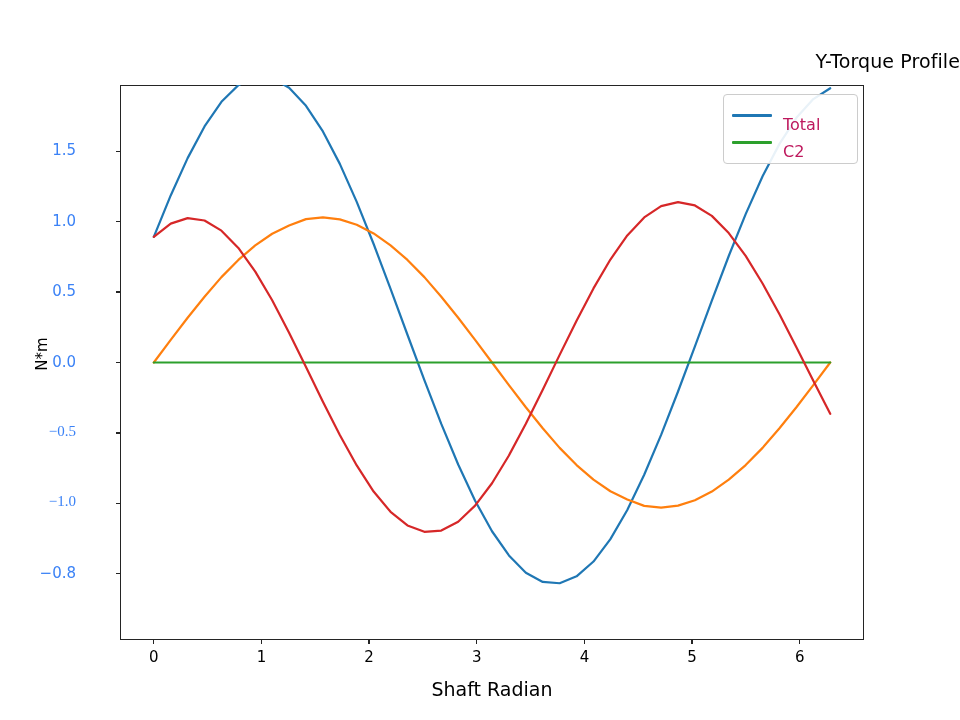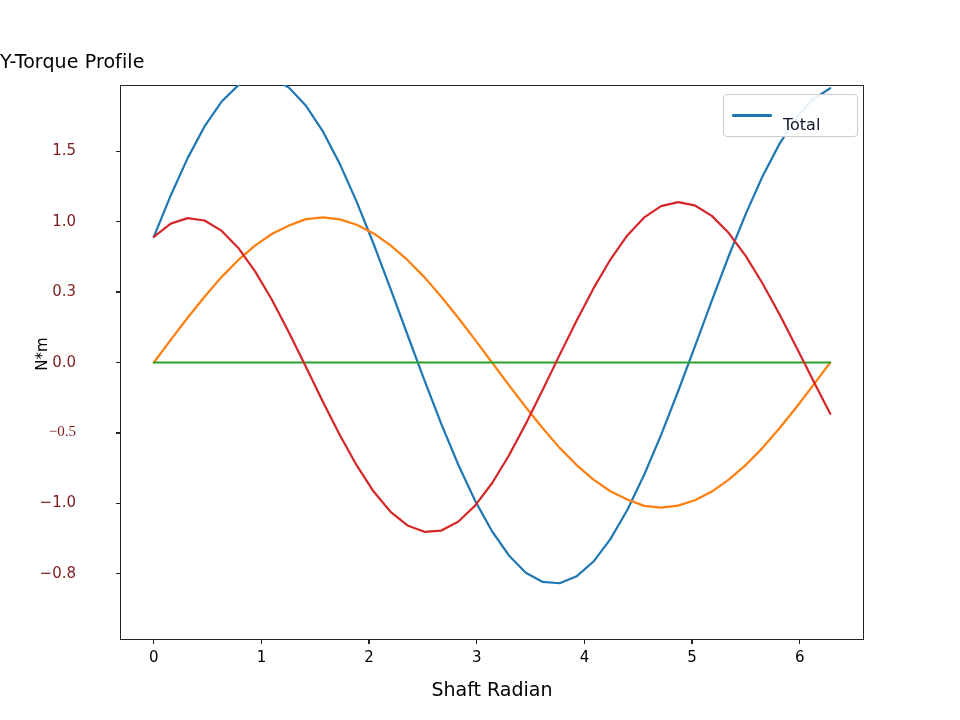--- a/index.html
+++ b/index.html
@@ -8,21 +8,21 @@
     background:#ffffff;
     font-family:"DejaVu Sans", sans-serif;
     overflow:hidden;
     position:relative;
   }
   #figure{position:absolute;left:0;top:0;width:960px;height:720px;}
 
   .chart-title{
     position:absolute;
     left:0; top:50px; width:960px;
-    text-align:left;
+    text-align:right;
     font-size:19px;
     color:#000000;
     letter-spacing:0.1px;
   }
 
   
   .axes-frame{
     position:absolute;
     left:120px; top:85px;
     width:744px; height:555px;
@@ -33,21 +33,21 @@
 
   .plot-svg{position:absolute;left:120px;top:85px;width:744px;height:555px;}
 
   
   .ytick-mark{position:absolute;width:4px;height:1.3px;background:#242424;left:116px;}
   .ytick-label{
     position:absolute;
     right:884px;           
     text-align:right;
     font-size:15px;
-    color:#7f1d1d;
+    color:#3b82f6;
     white-space:nowrap;
   }
   .xtick-mark{position:absolute;width:1.3px;height:4px;background:#242424;top:640px;}
   .xtick-label{
     position:absolute;
     top:648px;
     font-size:15px;
     color:#000000;
     text-align:center;
     width:24px;
@@ -88,21 +88,21 @@
     height:27px;
   }
   .legend-swatch{
     width:40px;height:3px;
     margin-right:11px;
     flex:0 0 auto;
     border-radius:1px;
   }
   .legend-label{
     font-size:16px;
-    color:#0f172a;
+    color:#be185d;
     line-height:1;
     white-space:nowrap;
     margin-top:19px;
   }
 </style>
 </head>
 <body>
 
 <div id="figure">
 
@@ -114,27 +114,27 @@
       <polyline points="33.80,151.85 50.72,110.44 67.63,73.11 84.53,41.41 101.44,16.76 118.36,0.14 135.27,-7.75 152.18,-6.90 169.08,2.82 185.99,20.85 202.91,46.48 219.82,78.88 236.73,116.92 253.63,159.03 270.55,203.83 287.46,249.75 304.37,295.11 321.28,338.92 338.19,379.48 355.10,415.69 372.01,446.25 388.92,470.48 405.84,487.67 422.74,496.96 439.65,498.23 456.56,491.33 473.48,476.54 490.39,454.14 507.29,424.98 524.20,389.77 541.11,349.90 558.03,306.52 574.93,261.30 591.84,215.52 608.75,171.01 625.67,129.17 642.58,91.28 659.48,58.88 676.39,32.82 693.31,14.09 710.22,3.24" fill="none" stroke="#1f77b4" stroke-width="2.2" stroke-linecap="round" stroke-linejoin="round"></polyline>
       <polyline points="33.80,277.50 50.72,254.82 67.63,232.71 84.53,211.72 101.44,192.14 118.36,174.95 135.27,160.30 152.18,148.75 169.08,140.58 185.99,134.10 202.91,132.41 219.82,134.38 236.73,139.74 253.63,148.47 270.55,160.30 287.46,174.95 304.37,192.14 321.28,211.72 338.19,232.71 355.10,254.82 372.01,277.50 388.92,300.18 405.84,322.29 422.74,343.28 439.65,362.86 456.56,380.05 473.48,394.70 490.39,406.25 507.29,414.42 524.20,420.90 541.11,422.59 558.03,420.62 574.93,415.26 591.84,406.53 608.75,394.70 625.67,380.05 642.58,362.86 659.48,343.28 676.39,322.29 693.31,300.18 710.22,277.50" fill="none" stroke="#ff7f0e" stroke-width="2.2" stroke-linecap="round" stroke-linejoin="round"></polyline>
       <polyline points="33.80,277.50 50.72,277.50 67.63,277.50 84.53,277.50 101.44,277.50 118.36,277.50 135.27,277.50 152.18,277.50 169.08,277.50 185.99,277.50 202.91,277.50 219.82,277.50 236.73,277.50 253.63,277.50 270.55,277.50 287.46,277.50 304.37,277.50 321.28,277.50 338.19,277.50 355.10,277.50 372.01,277.50 388.92,277.50 405.84,277.50 422.74,277.50 439.65,277.50 456.56,277.50 473.48,277.50 490.39,277.50 507.29,277.50 524.20,277.50 541.11,277.50 558.03,277.50 574.93,277.50 591.84,277.50 608.75,277.50 625.67,277.50 642.58,277.50 659.48,277.50 676.39,277.50 693.31,277.50 710.22,277.50" fill="none" stroke="#2ca02c" stroke-width="2.2" stroke-linecap="round" stroke-linejoin="round"></polyline>
       <polyline points="33.80,151.85 50.72,138.61 67.63,133.12 84.53,135.51 101.44,145.65 118.36,162.98 135.27,186.64 152.18,215.24 169.08,247.64 185.99,282.01 202.91,316.66 219.82,350.04 236.73,380.47 253.63,406.53 270.55,426.81 287.46,440.48 304.37,446.82 321.28,445.55 338.19,436.68 355.10,420.62 372.01,398.22 388.92,370.47 405.84,338.78 422.74,304.83 439.65,269.89 456.56,235.66 473.48,203.41 490.39,174.53 507.29,150.44 524.20,132.41 541.11,121.14 558.03,117.06 574.93,120.44 591.84,130.86 608.75,148.05 625.67,170.87 642.58,198.48 659.48,229.32 676.39,262.15 693.31,295.67 710.22,328.77" fill="none" stroke="#d62728" stroke-width="2.2" stroke-linecap="round" stroke-linejoin="round"></polyline>
     </svg>
 
   <div id="ytick-container">
       <div class="ytick-mark" style="top: 573.144px;"></div>
       <div class="ytick-label" style="top: 563.794px;">−0.8</div>
       <div class="ytick-mark" style="top: 502.713px;"></div>
-      <div class="ytick-label" style="top: 493.363px;">−1.0</div>
+      <div class="ytick-label" style="top: 493.363px; font-family: Liberation Serif, serif;">−1.0</div>
       <div class="ytick-mark" style="top: 432.281px;"></div>
       <div class="ytick-label" style="top: 422.931px; font-family: Liberation Serif, serif;">−0.5</div>
       <div class="ytick-mark" style="top: 361.85px;"></div>
       <div class="ytick-label" style="top: 352.5px;">0.0</div>
       <div class="ytick-mark" style="top: 291.419px;"></div>
-      <div class="ytick-label" style="top: 282.069px;">0.3</div>
+      <div class="ytick-label" style="top: 282.069px;">0.5</div>
       <div class="ytick-mark" style="top: 220.987px;"></div>
       <div class="ytick-label" style="top: 211.637px;">1.0</div>
       <div class="ytick-mark" style="top: 150.556px;"></div>
       <div class="ytick-label" style="top: 141.206px;">1.5</div>
     </div>
   <div id="xtick-container">
       <div class="xtick-mark" style="left: 153.154px;"></div>
       <div class="xtick-label" style="left: 141.804px;">0</div>
       <div class="xtick-mark" style="left: 260.808px;"></div>
       <div class="xtick-label" style="left: 249.458px;">1</div>
@@ -151,15 +151,19 @@
     </div>
 
   <div class="xlabel">Shaft Radian</div>
   <div class="ylabel">N*m</div>
 
   <div class="legend" id="legend">
       <div class="legend-row">
         <span class="legend-swatch" style="background: rgb(31, 119, 180);"></span>
         <span class="legend-label">Total</span>
       </div>
+      <div class="legend-row">
+        <span class="legend-swatch" style="background: rgb(44, 160, 44);"></span>
+        <span class="legend-label">C2</span>
+      </div>
     </div>
 
 </div>
 
 </body></html>

